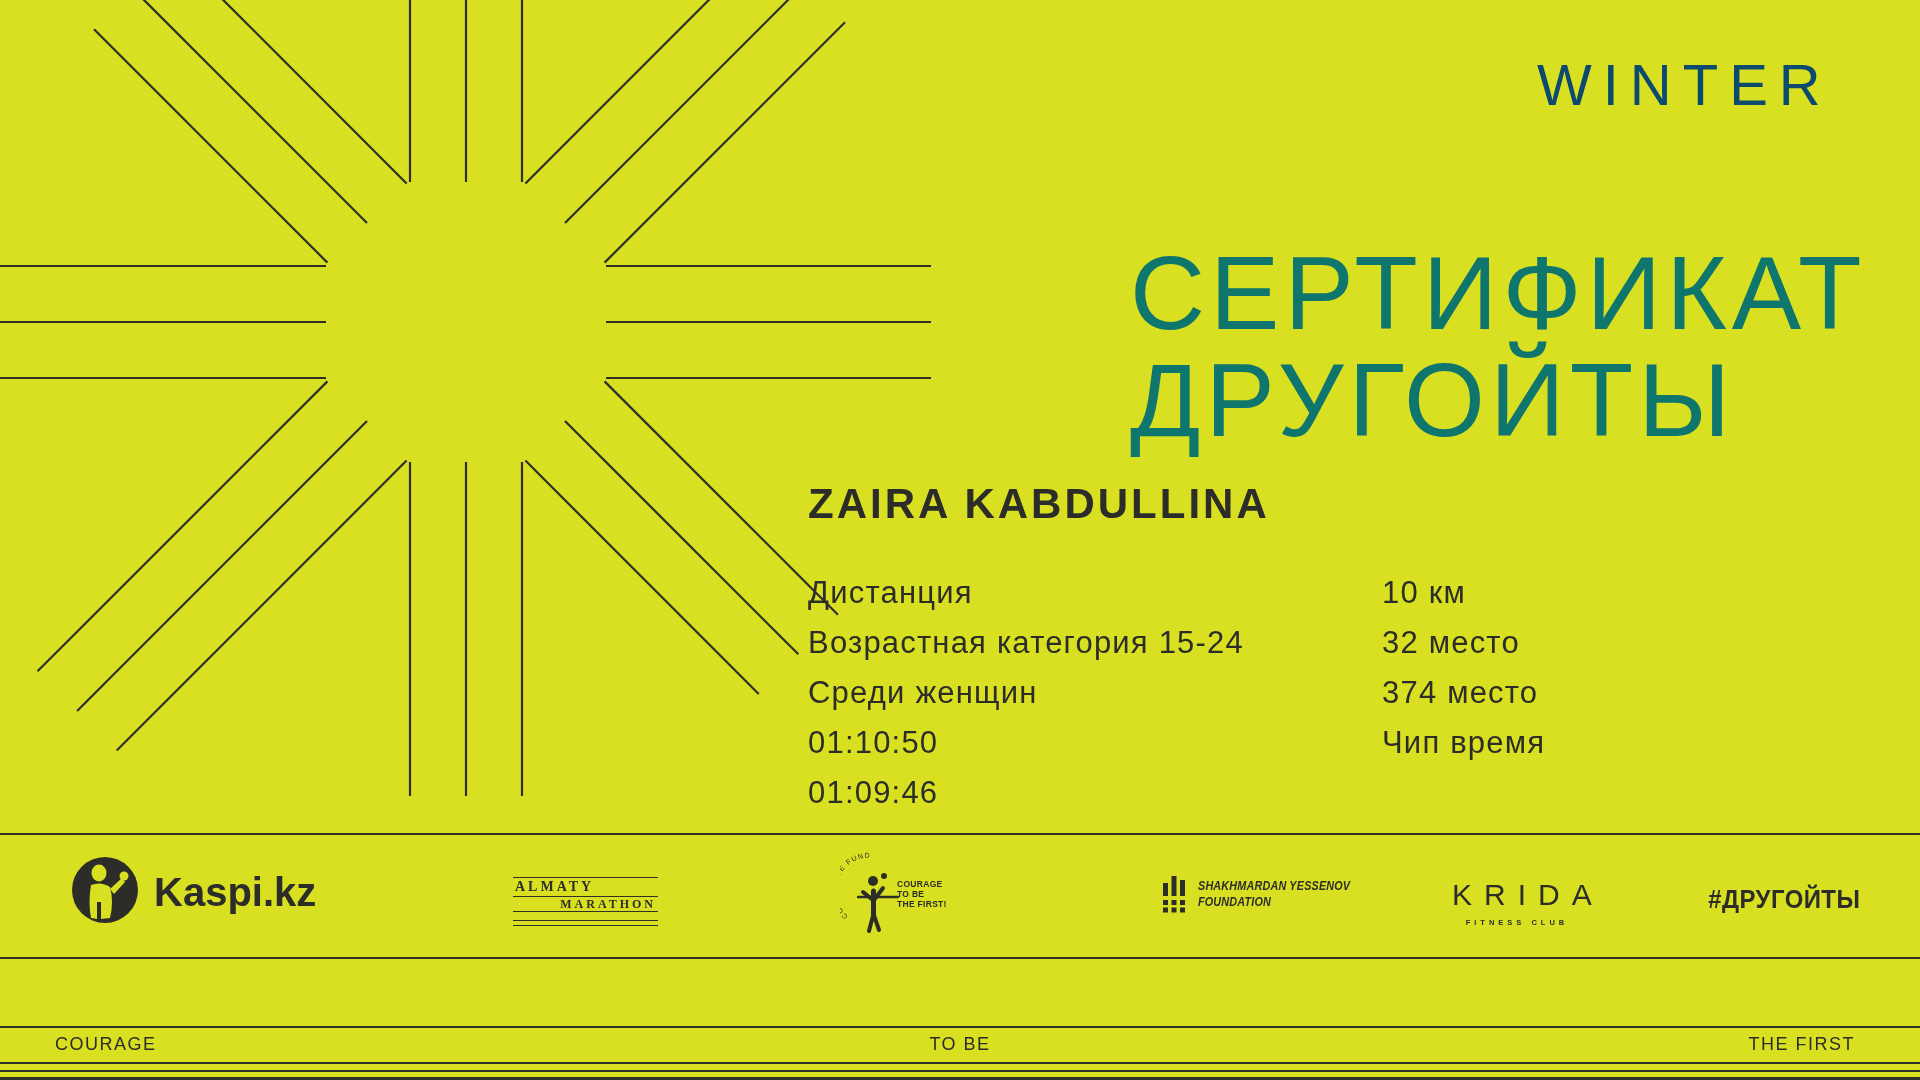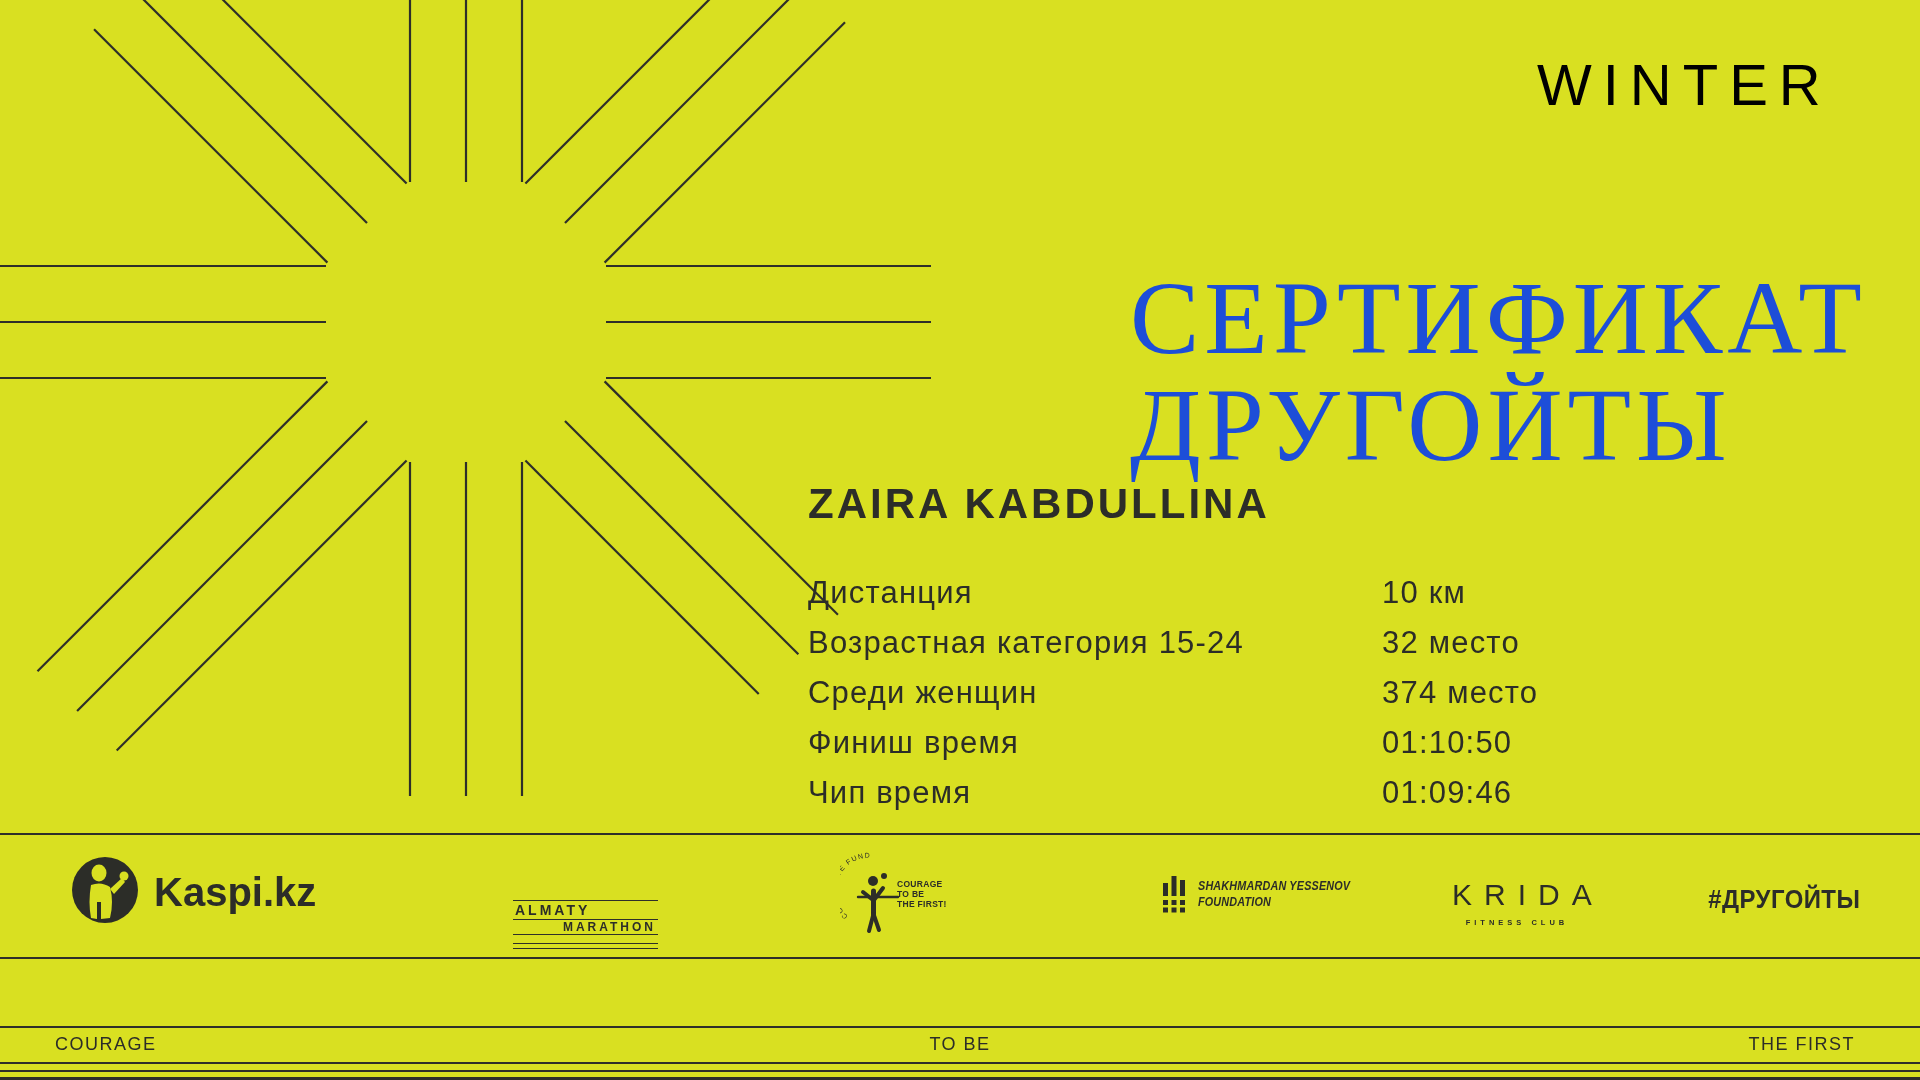--- a/index.html
+++ b/index.html
@@ -10,28 +10,28 @@
   }
   .abs{position:absolute;}
 
   
   .starburst{position:absolute;left:0;top:0;}
 
   
   .event-title{
     left:1537px;top:52px;
     font-size:58px;line-height:66px;font-weight:500;letter-spacing:11px;
-    color:#000000;white-space:nowrap;
+    color:#0c4a6e;white-space:nowrap;
   }
 
   
   .heading{
-    left:1130px;top:264px;
+    left:1130px;top:240px;
     font-size:104px;line-height:107px;font-weight:400;letter-spacing:5px;
-    color:#1d4ed8;white-space:nowrap;font-family:Liberation Serif, serif;
+    color:#0f766e;white-space:nowrap;
   }
 
   
   .participant-name{
     left:808px;top:480px;
     font-size:42px;font-weight:700;letter-spacing:3px;white-space:nowrap;text-align:center;
   }
 
   
   .results{
@@ -42,21 +42,21 @@
   .results .cell{line-height:50px;white-space:nowrap;}
 
   
   .hline{position:absolute;left:0;width:1920px;background:#2e2f29;}
 
   
   .sponsor{position:absolute;color:#2c2d28;}
   .kaspi-logo{left:70px;top:856px;display:flex;align-items:center;}
   .kaspi-text{position:absolute;left:84px;top:14px;font-size:40px;font-weight:700;white-space:nowrap;}
 
-  .almaty{left:513px;top:900px;width:145px;}
+  .almaty{left:513px;top:877px;width:145px;font-family:Liberation Serif, serif;}
   .almaty .rule{height:1px;background:#2e2f29;width:100%;}
   .almaty .l1{font-size:14px;font-weight:600;letter-spacing:3px;line-height:18px;padding-left:2px;}
   .almaty .l2{font-size:12px;font-weight:600;letter-spacing:3px;line-height:14px;text-align:right;padding-right:2px;}
   .almaty .sp8{height:8px;} .almaty .sp4{height:4px;}
 
   .courage{left:840px;top:850px;width:160px;height:90px;}
   .courage-text{position:absolute;left:57px;top:29px;font-size:8.5px;font-weight:700;line-height:10px;letter-spacing:0.3px;}
 
   .yessenov{left:1163px;top:876px;font-style:italic;}
   .yessenov-text{position:absolute;left:35px;top:2px;font-size:12px;font-weight:800;line-height:16px;letter-spacing:0.2px;transform:scaleX(0.9);transform-origin:left;white-space:nowrap;}
@@ -143,21 +143,20 @@
 
   <div class="abs participant-name">ZAIRA KABDULLINA</div>
 
   <div class="abs results">
     <div class="cell">Дистанция</div>
     <div class="cell">10 км</div>
     <div class="cell">Возрастная категория 15-24</div>
     <div class="cell">32 место</div>
     <div class="cell">Среди женщин</div>
     <div class="cell">374 место</div>
-    <div class="cell">Финиш время</div>
     <div class="cell">01:10:50</div>
     <div class="cell">Чип время</div>
     <div class="cell">01:09:46</div>
   </div>
 
   <div class="hline" style="top:833px;height:2px;"></div>
 
   <div class="sponsor kaspi-logo">
     <svg width="70" height="70" viewBox="0 0 70 70">
       <circle cx="35" cy="34" r="33" fill="#2c2d28"></circle>

